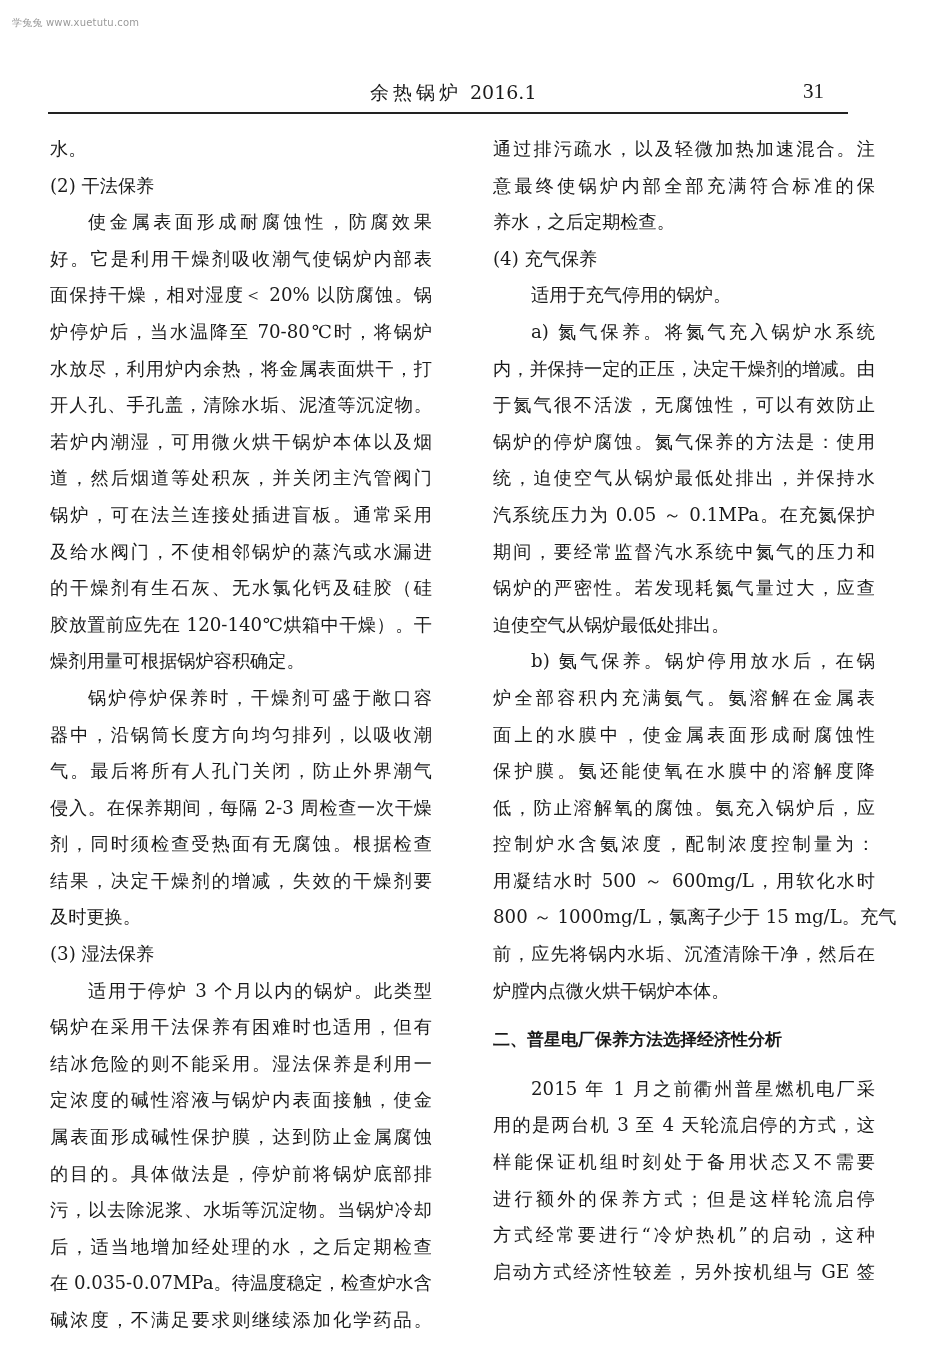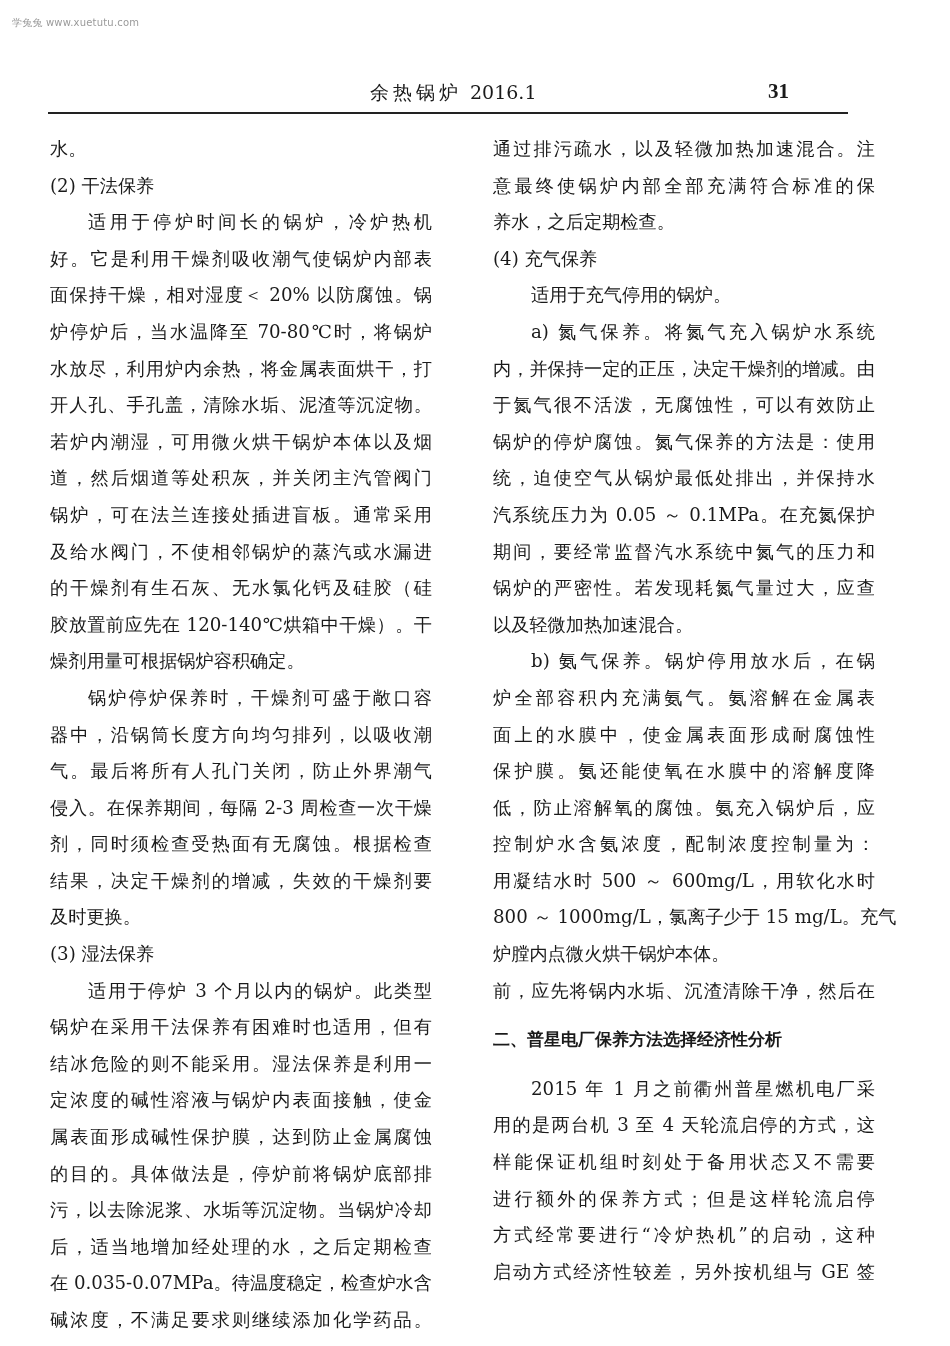--- a/index.html
+++ b/index.html
@@ -10,21 +10,21 @@
     }
     .watermark {
       position: absolute; left: 12px; top: 16px; font-size: 10px; color: #9a9a9a;
       font-family: "DejaVu Sans", sans-serif; letter-spacing: 0.2px;
     }
     .running-head {
       position: absolute; left: 370px; top: 80px; font-size: 19px; letter-spacing: 4px;
     }
     .running-head .year { letter-spacing: 0; margin-left: 8px; }
     .page-num {
-      position: absolute; left: 768px; top: 79px; font-size: 21px; font-weight: bold;
+      position: absolute; left: 803px; top: 79px; font-size: 21px; font-weight: normal;
       font-family: "Liberation Serif", serif;
     }
     .rule {
       position: absolute; left: 48px; top: 112px; width: 800px; height: 2px; background: #222;
     }
     .col {
       position: absolute; top: 131px; width: 382px; font-size: 18.2px; line-height: 36.6px;
       text-align: justify; text-justify: inter-character;
     }
     .col.left { left: 50px; }
@@ -44,21 +44,21 @@
 
 <div class="running-head">
   <span>余热锅炉</span><span class="year">2016.1</span>
 </div>
 <div class="page-num">31</div>
 <div class="rule"></div>
 
 <div class="col left" id="leftcol">
     <span class="line last">水。</span>
     <span class="line last">(2) 干法保养</span>
-    <span class="line indent">适用于停炉时间长的锅炉，冷炉热机</span>
+    <span class="line indent">使金属表面形成耐腐蚀性，防腐效果</span>
     <span class="line">好。它是利用干燥剂吸收潮气使锅炉内部表</span>
     <span class="line">面保持干燥，相对湿度＜ 20% 以防腐蚀。锅</span>
     <span class="line">炉停炉后，当水温降至 70-80℃时，将锅炉</span>
     <span class="line">水放尽，利用炉内余热，将金属表面烘干，打</span>
     <span class="line">开人孔、手孔盖，清除水垢、泥渣等沉淀物。</span>
     <span class="line">若炉内潮湿，可用微火烘干锅炉本体以及烟</span>
     <span class="line">道，然后烟道等处积灰，并关闭主汽管阀门</span>
     <span class="line">锅炉，可在法兰连接处插进盲板。通常采用</span>
     <span class="line">及给水阀门，不使相邻锅炉的蒸汽或水漏进</span>
     <span class="line">的干燥剂有生石灰、无水氯化钙及硅胶（硅</span>
@@ -91,31 +91,31 @@
       <span class="line last">(4) 充气保养</span>
       <span class="line indent last">适用于充气停用的锅炉。</span>
       <span class="line indent">a) 氮气保养。将氮气充入锅炉水系统</span>
       <span class="line">内，并保持一定的正压，决定干燥剂的增减。由</span>
       <span class="line">于氮气很不活泼，无腐蚀性，可以有效防止</span>
       <span class="line">锅炉的停炉腐蚀。氮气保养的方法是：使用</span>
       <span class="line">统，迫使空气从锅炉最低处排出，并保持水</span>
       <span class="line">汽系统压力为 0.05 ～ 0.1MPa。在充氮保护</span>
       <span class="line">期间，要经常监督汽水系统中氮气的压力和</span>
       <span class="line">锅炉的严密性。若发现耗氮气量过大，应查</span>
-      <span class="line last">以及轻微加热加速混合。</span>
+      <span class="line last">迫使空气从锅炉最低处排出。</span>
       <span class="line indent">b) 氨气保养。锅炉停用放水后，在锅</span>
       <span class="line">炉全部容积内充满氨气。氨溶解在金属表</span>
       <span class="line">面上的水膜中，使金属表面形成耐腐蚀性</span>
       <span class="line">保护膜。氨还能使氧在水膜中的溶解度降</span>
       <span class="line">低，防止溶解氧的腐蚀。氨充入锅炉后，应</span>
       <span class="line">控制炉水含氨浓度，配制浓度控制量为：</span>
       <span class="line">用凝结水时 500 ～ 600mg/L，用软化水时</span>
       <span class="line">800 ～ 1000mg/L，氯离子少于 15 mg/L。充气</span>
+      <span class="line">前，应先将锅内水垢、沉渣清除干净，然后在</span>
       <span class="line last">炉膛内点微火烘干锅炉本体。</span>
-      <span class="line">前，应先将锅内水垢、沉渣清除干净，然后在</span>
     </div>
   <div class="section-title">二、普星电厂保养方法选择经济性分析</div>
   <div id="rightcol-b">
       <span class="line indent">2015 年 1 月之前衢州普星燃机电厂采</span>
       <span class="line">用的是两台机 3 至 4 天轮流启停的方式，这</span>
       <span class="line">样能保证机组时刻处于备用状态又不需要</span>
       <span class="line">进行额外的保养方式；但是这样轮流启停</span>
       <span class="line">方式经常要进行“冷炉热机”的启动，这种</span>
       <span class="line">启动方式经济性较差，另外按机组与 GE 签</span>
     </div>

